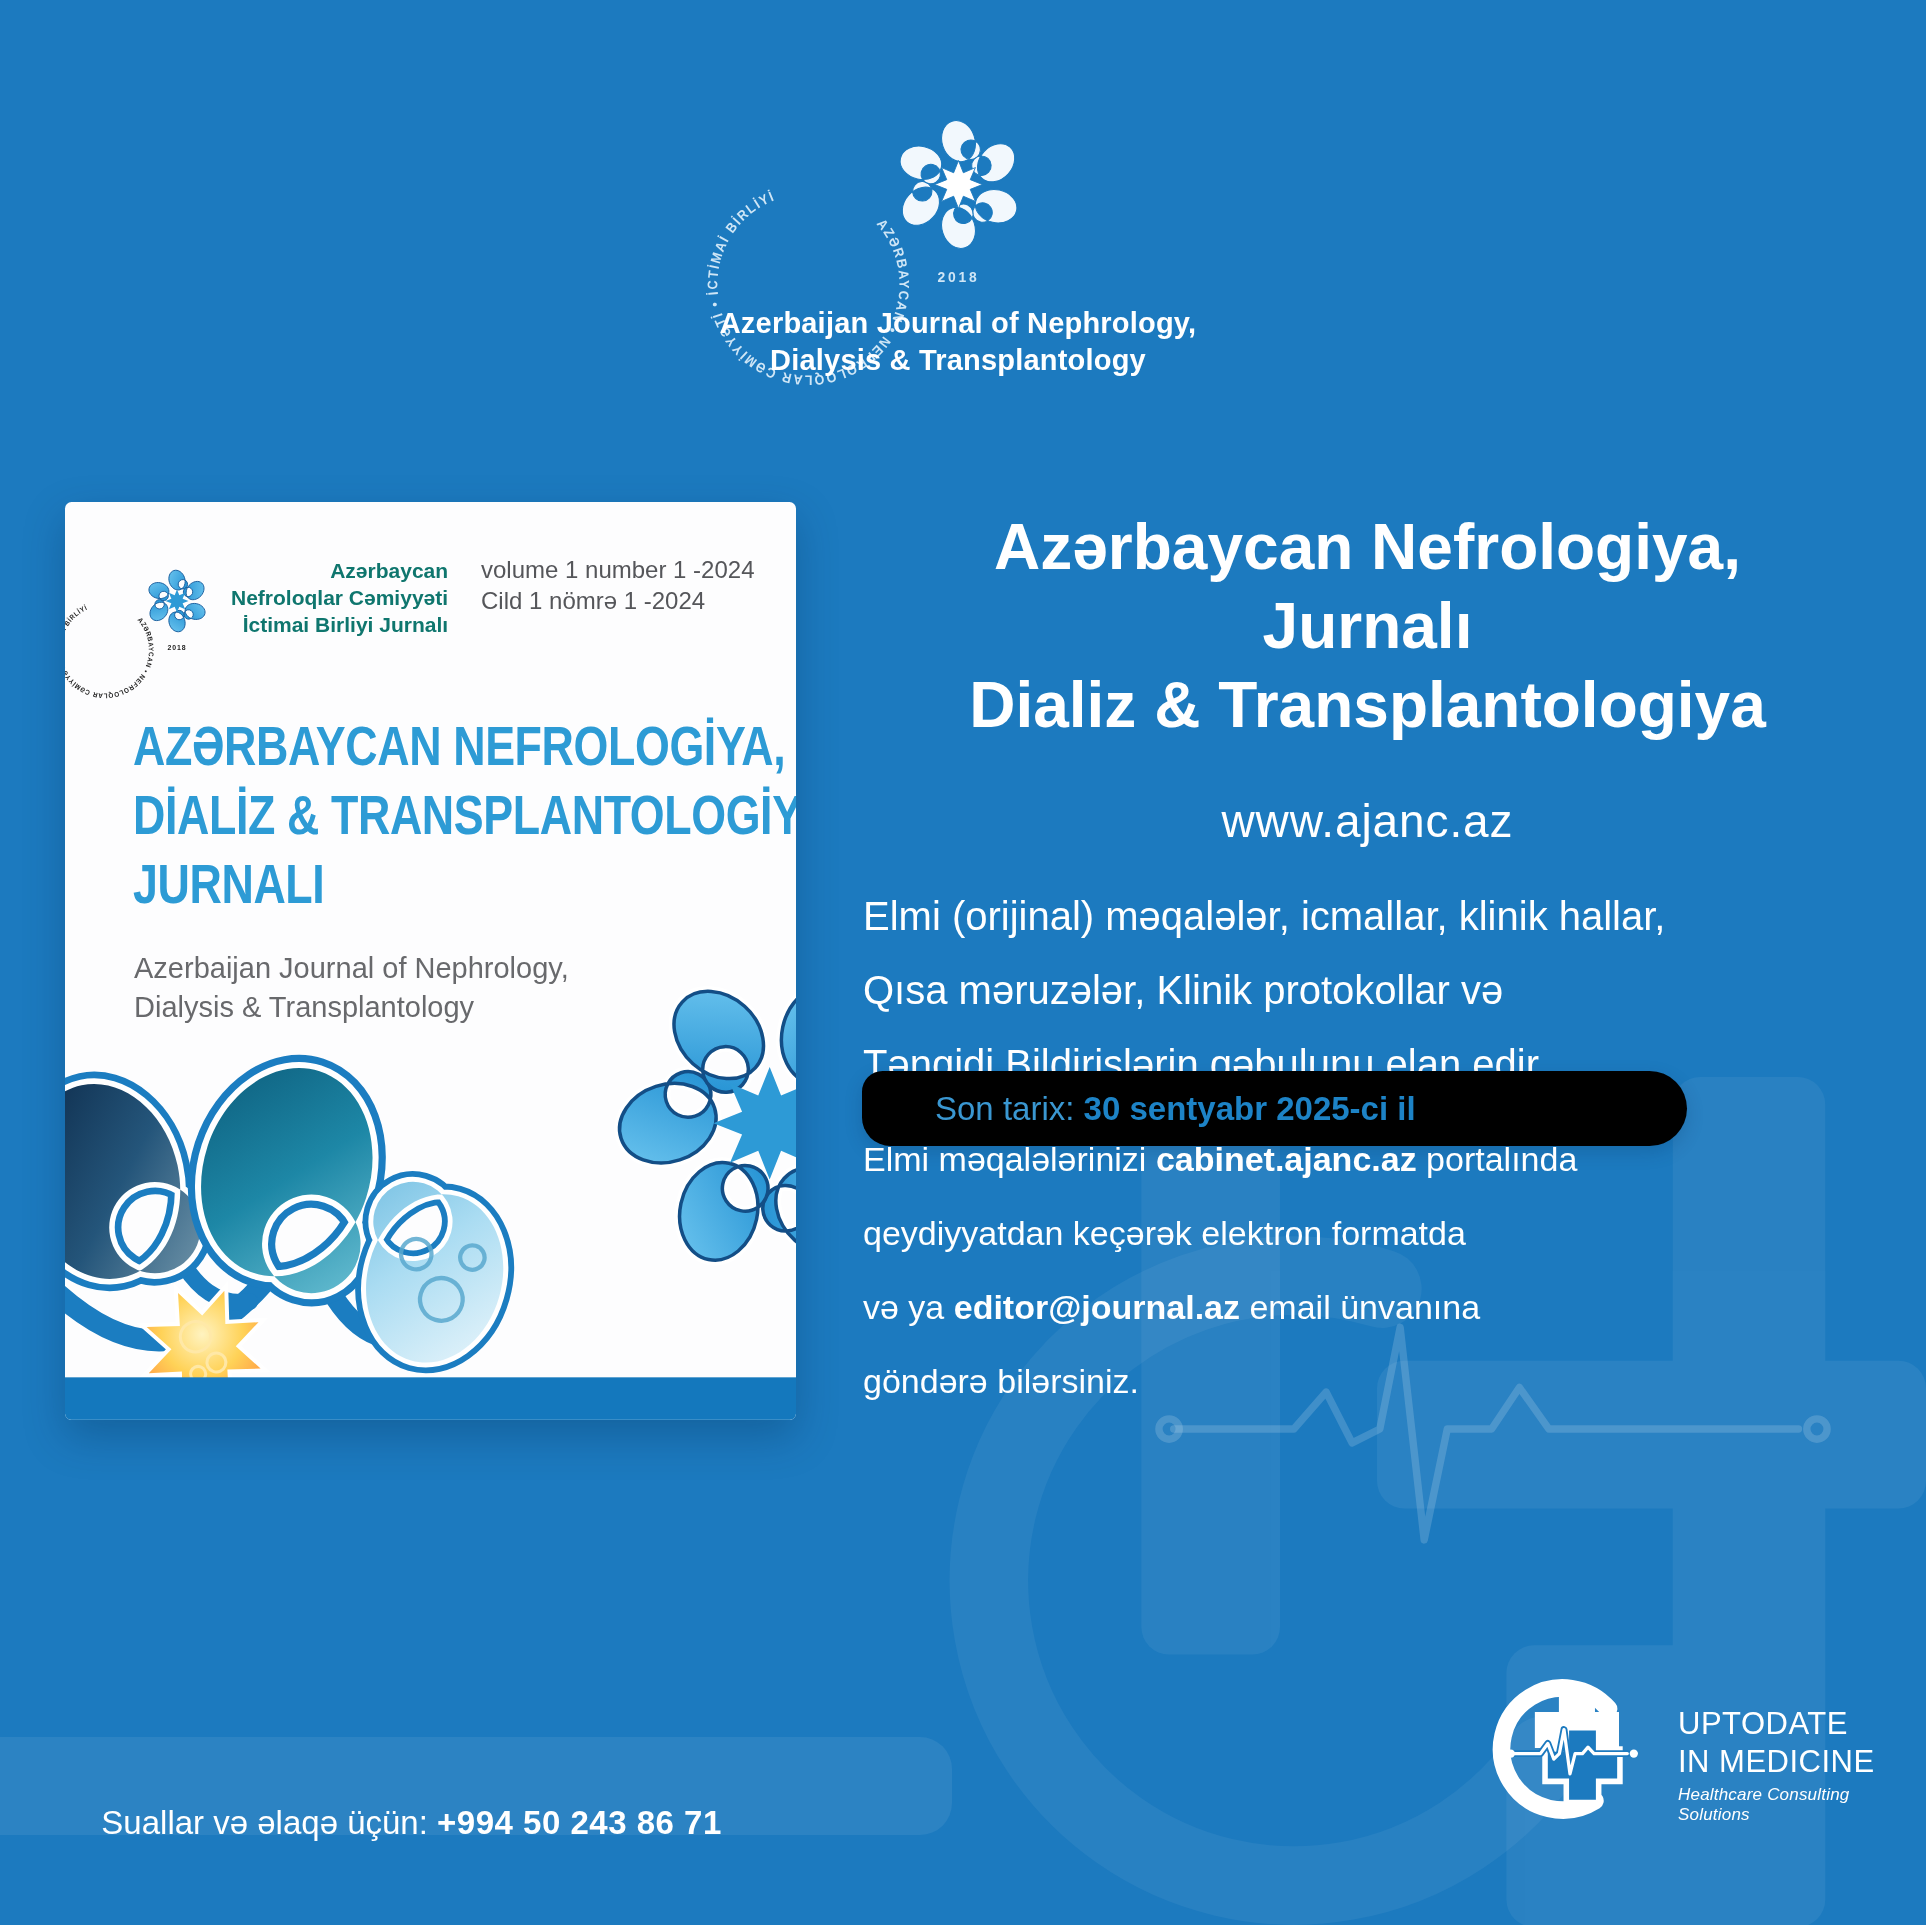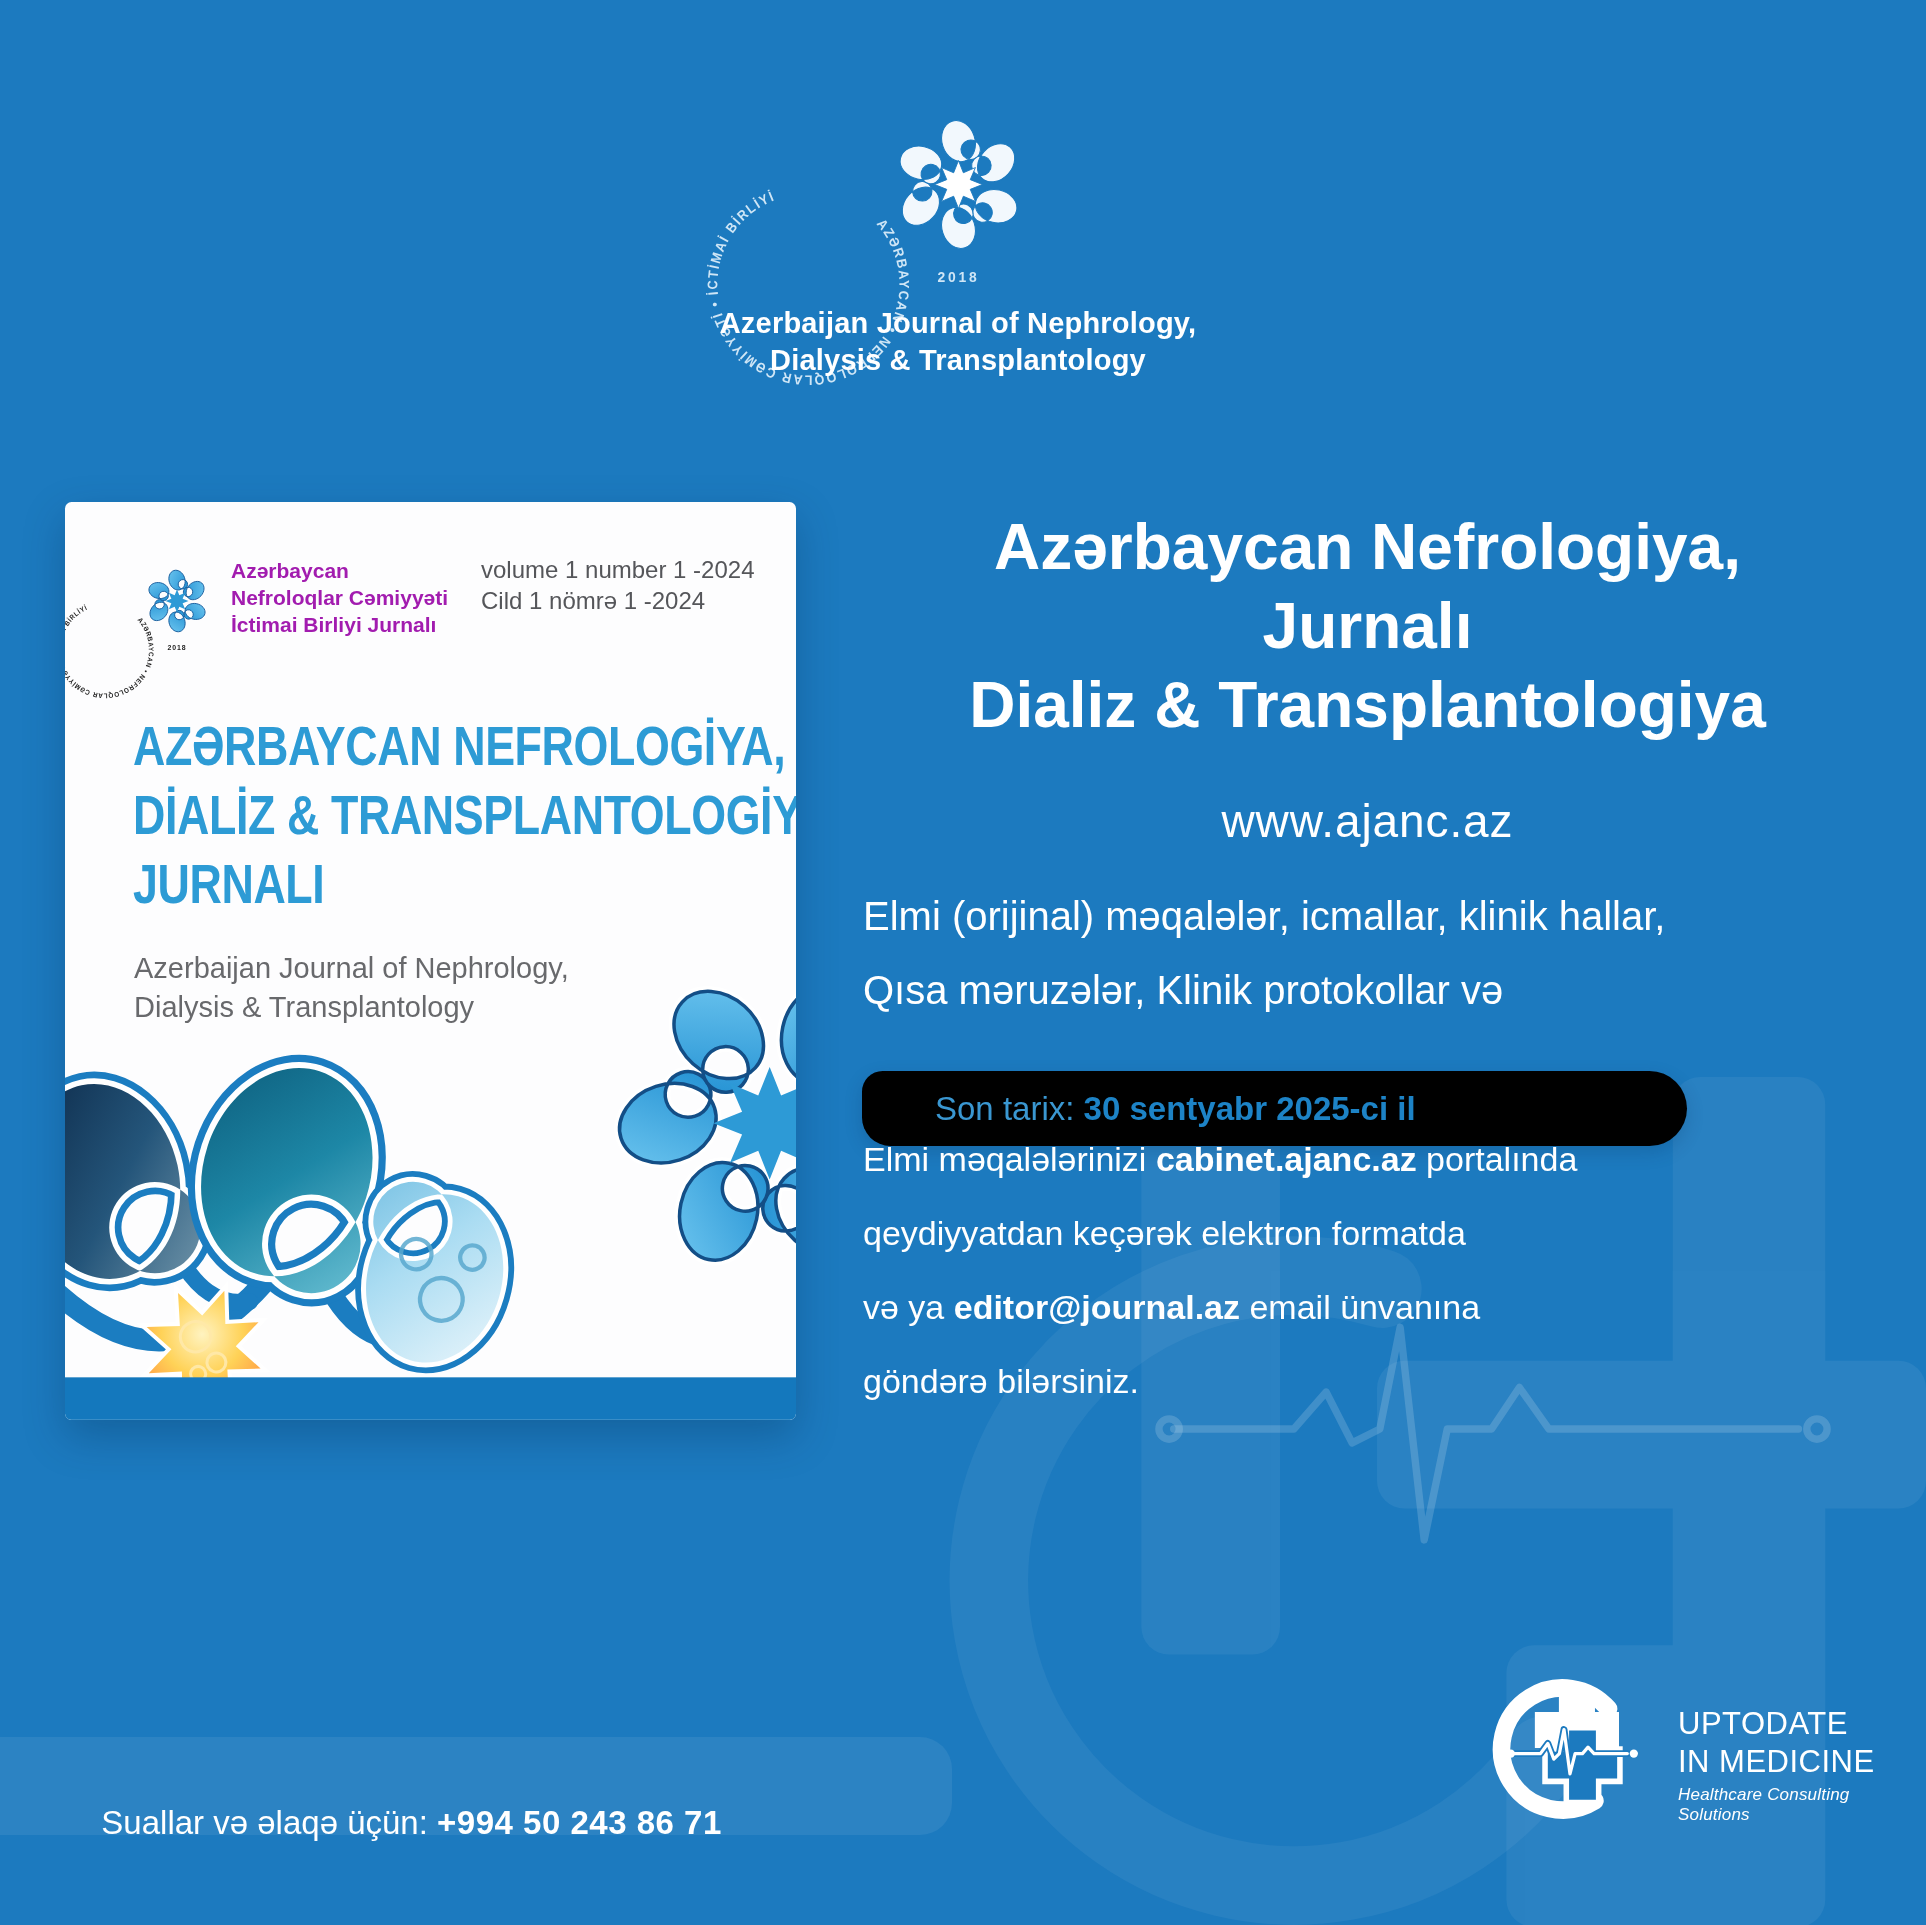--- a/index.html
+++ b/index.html
@@ -14,21 +14,21 @@
   #ghost{left:0;top:0;width:1926px;height:1926px;pointer-events:none;}
   
   #top-logo{left:843px;top:69px;width:231px;height:231px;}
   #header-title{left:473px;top:305px;width:970px;text-align:center;color:#fff;
     font-size:29px;font-weight:700;line-height:37px;letter-spacing:0.2px;}
   
   #cover{left:65px;top:502px;width:731px;height:918px;background:#fdfdfe;
     border-radius:6.5px;box-shadow:0 16.6px 42px rgba(3,40,75,.28);overflow:hidden;}
   #cover-art{left:0;top:0;width:731px;height:918px;}
   #cover-logo{left:52px;top:39px;width:120px;height:120px;}
-  .cover-org{left:166px;top:55px;color:#a21caf;font-weight:700;font-size:21px;line-height:27px;}
+  .cover-org{left:166px;top:55px;color:#0f766e;font-weight:700;font-size:21px;line-height:27px;text-align:right;}
   .cover-vol{left:416px;top:52px;color:#55565a;font-size:24px;line-height:31px;}
   .cover-title{left:68px;top:209px;color:#2d9bd5;font-weight:700;font-size:56px;line-height:69px;
     transform:scaleX(.8);transform-origin:0 0;letter-spacing:-0.5px;white-space:nowrap;}
   .cover-sub{left:69px;top:447px;color:#68696c;font-size:29px;line-height:39px;}
   
   #promo-heading{left:827px;top:508px;width:1081px;text-align:center;color:#fff;
     font-size:64px;font-weight:700;line-height:79px;}
   #promo-site{left:827px;top:794px;width:1081px;text-align:center;color:#fff;
     font-size:46px;font-weight:400;letter-spacing:0.9px;}
   #promo-announce{left:863px;top:879px;width:1044px;color:#fff;font-size:40px;line-height:74px;}
@@ -219,20 +219,21 @@
   <div>Azərbaycan Nefrologiya,</div>
   <div>Jurnalı</div>
   <div>Dializ &amp; Transplantologiya</div>
 </div>
 
 <div id="promo-site" class="abs">www.ajanc.az</div>
 
 <div id="promo-announce" class="abs">
   <div>Elmi (orijinal) məqalələr, icmallar, klinik hallar,</div>
   <div>Qısa məruzələr, Klinik protokollar və</div>
+  <div>Tənqidi Bildirişlərin qəbulunu elan edir.</div>
 </div>
 
 <div id="deadline-pill" class="abs">
   <span class="lbl">Son tarix: </span>
   <span class="val">30 sentyabr 2025-ci il</span>
 </div>
 
 <div id="promo-submit" class="abs">
   <div>
     <span>Elmi məqalələrinizi </span><b>cabinet.ajanc.az</b><span> portalında</span>

